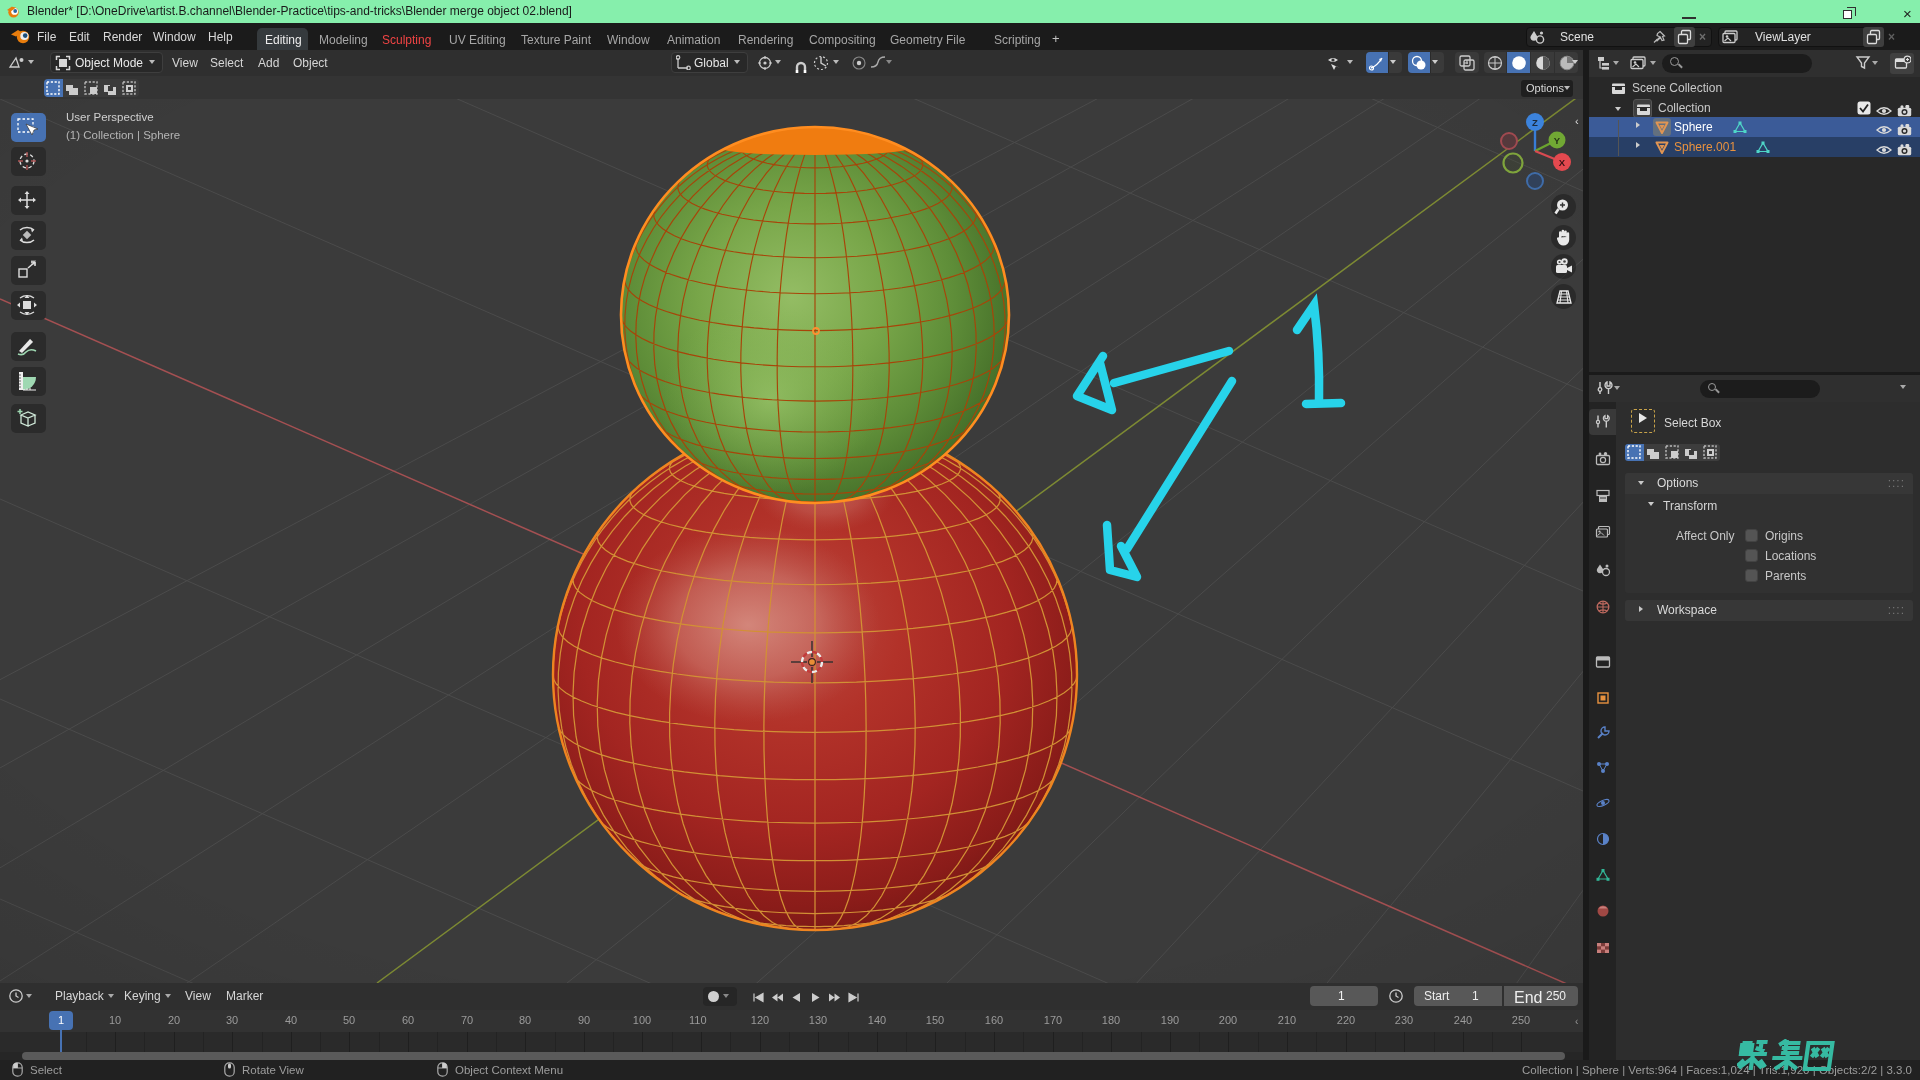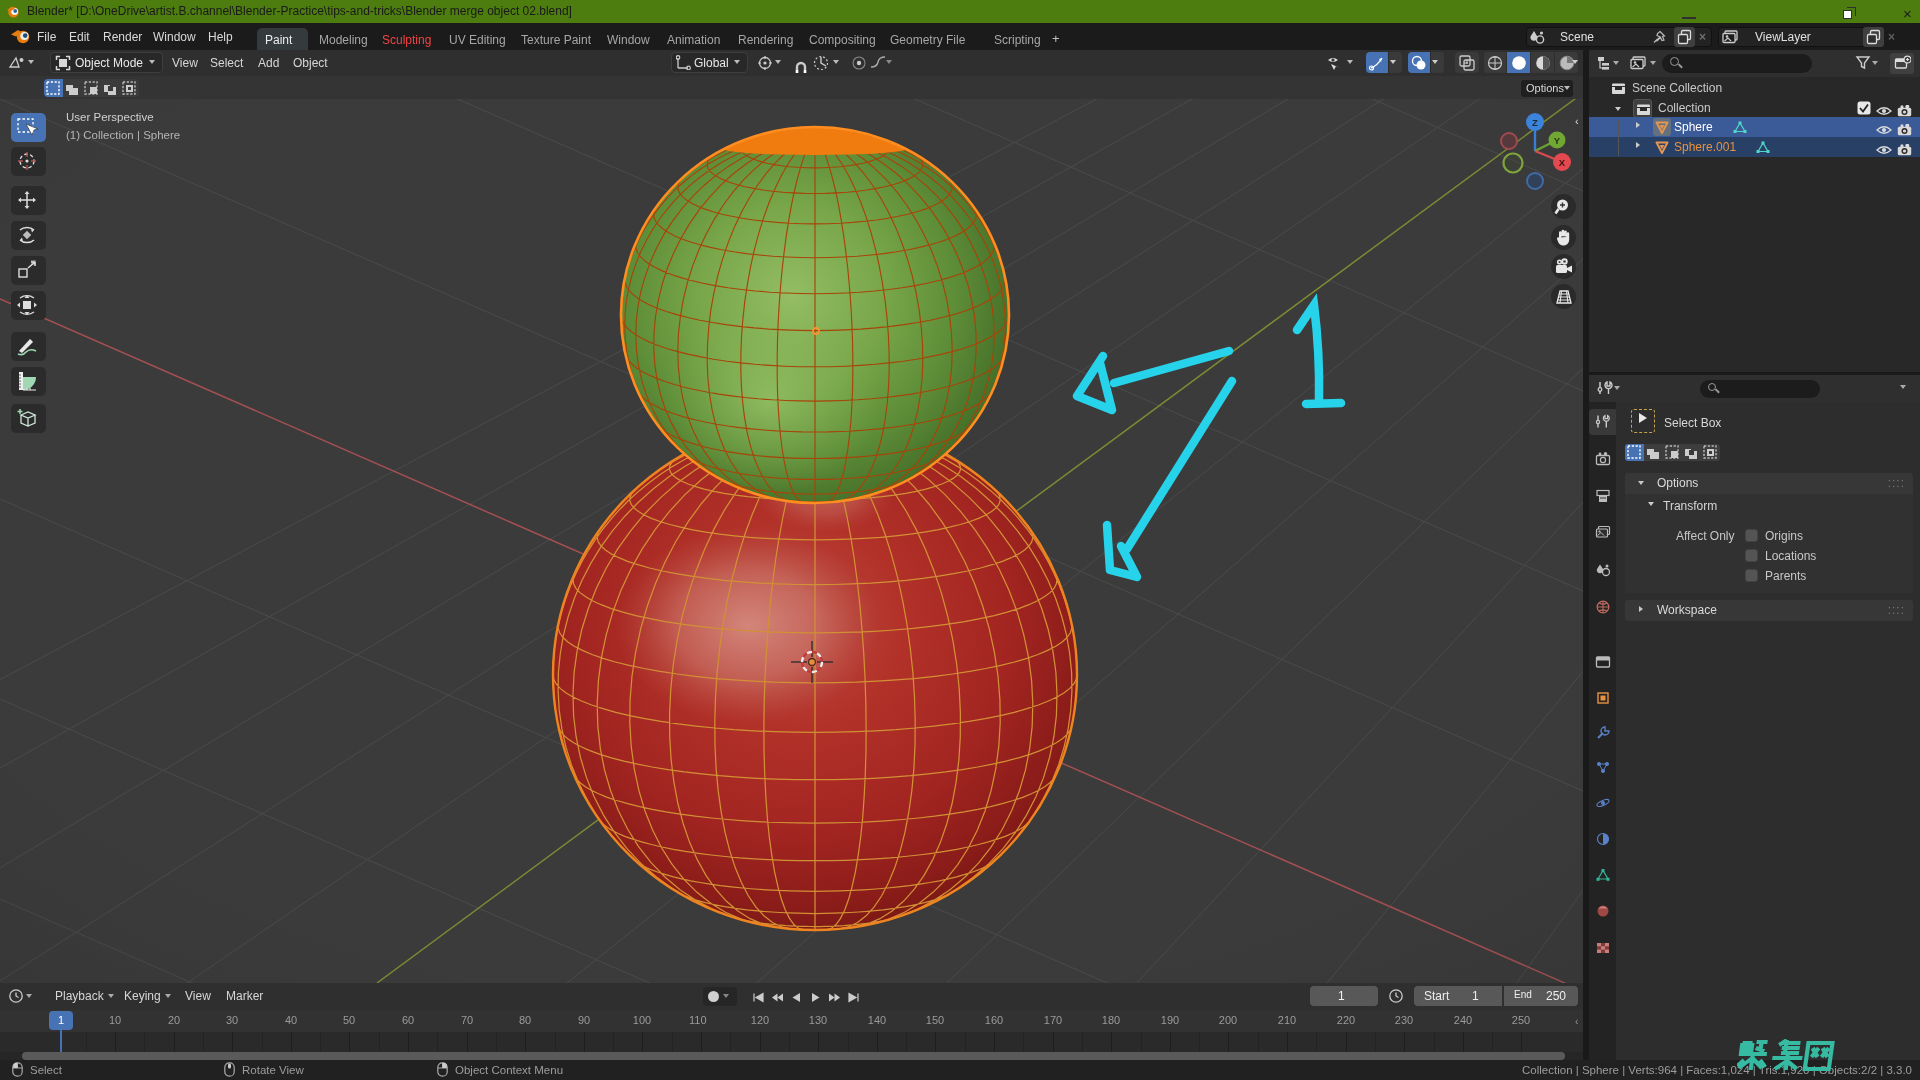--- a/index.html
+++ b/index.html
@@ -1,16 +1,16 @@
 <!DOCTYPE html>
 <html><head><meta charset="utf-8"><style>
 *{margin:0;padding:0;box-sizing:border-box}
 html,body{width:1920px;height:1080px;background:#1a1a1a;font-family:"Liberation Sans",sans-serif;overflow:hidden;position:relative}
 .abs{position:absolute}
-#titlebar{left:0;top:0;width:1920px;height:32px;background:#4d7c0f;color:#111;font-size:12px}
+#titlebar{left:0;top:0;width:1920px;height:32px;background:#86efac;color:#111;font-size:12px}
 #menubar{left:0;top:23px;width:1920px;height:27px;background:#1b1b1b}
 .mtx{color:#d9d9d9;font-size:12px;position:absolute;top:7px}
 #vphead{left:0;top:50px;width:1583px;height:26px;background:#2f2f2f}
 #toolrow{left:0;top:76px;width:1583px;height:23px;background:#343434}
 .htx{color:#d6d6d6;font-size:12px;position:absolute;top:5px}
 .dd{position:absolute;background:#282828;border:1px solid #3e3e3e;border-radius:4px;color:#e2e2e2;font-size:12px}
 #viewport{left:0;top:99px;width:1583px;height:884px;background:#3b3b3b}
 .tbtn{position:absolute;left:11px;width:35px;height:29px;background:#2b2b2b;border-radius:5px}
 .tbtn.act{background:#4772b3}
 #outliner{left:1589px;top:50px;width:331px;height:322px;background:#282828}
@@ -44,21 +44,21 @@
         <circle cx="14.4" cy="9" r="4.1" fill="#eee"></circle>
         <circle cx="15.2" cy="8.6" r="2.3" fill="#1b4e7c"></circle>
         <path d="M1,7.5 L8,3 L12,5.6 L6,9.5 Z" fill="#e87d0d"></path>
       </svg></span>
     <span class="mtx" style="left:37px">File</span>
     <span class="mtx" style="left:69px">Edit</span>
     <span class="mtx" style="left:103px">Render</span>
     <span class="mtx" style="left:153px">Window</span>
     <span class="mtx" style="left:208px">Help</span>
     <span class="abs" style="left:257px;top:5px;width:51px;height:22px;background:#353a3d;border-radius:5px 5px 0 0"></span>
-    <span class="abs" style="left:265px;top:10px;font-size:12px;color:#ececec">Paint</span>
+    <span class="abs" style="left:265px;top:10px;font-size:12px;color:#ececec">Editing</span>
     <span class="abs" style="left:319px;top:10px;font-size:12px;color:#a6a6a6">Modeling</span>
     <span class="abs" style="left:382px;top:10px;font-size:12px;color:#ef4444">Sculpting</span>
     <span class="abs" style="left:449px;top:10px;font-size:12px;color:#a6a6a6">UV Editing</span>
     <span class="abs" style="left:521px;top:10px;font-size:12px;color:#a6a6a6">Texture Paint</span>
     <span class="abs" style="left:607px;top:10px;font-size:12px;color:#a6a6a6">Window</span>
     <span class="abs" style="left:667px;top:10px;font-size:12px;color:#a6a6a6">Animation</span>
     <span class="abs" style="left:738px;top:10px;font-size:12px;color:#a6a6a6">Rendering</span>
     <span class="abs" style="left:809px;top:10px;font-size:12px;color:#a6a6a6">Compositing</span>
     <span class="abs" style="left:890px;top:10px;font-size:12px;color:#a6a6a6">Geometry File</span>
     <span class="abs" style="left:994px;top:10px;font-size:12px;color:#a6a6a6">Scripting</span>
@@ -667,21 +667,21 @@
 <span class="abs" style="left:1310px;top:986px;width:68px;height:20px;background:#585858;border-radius:4px"></span>
 <span class="abs" style="left:1338px;top:989px;color:#f2f2f2;font-size:12px">1</span>
 <span class="abs" style="left:1388px;top:988px"><svg width="18" height="16" viewBox="0 0 18 16">
       <circle cx="8" cy="8" r="6.2" fill="none" stroke="#ccc" stroke-width="1.3"></circle>
       <path d="M8,4.5 V8 L10.5,9.5" stroke="#ccc" stroke-width="1.3" fill="none"></path>
     </svg></span>
 <span class="abs" style="left:1414px;top:986px;width:88px;height:20px;background:#585858;border-radius:4px 0 0 4px"></span>
 <span class="abs" style="left:1424px;top:989px;color:#eee;font-size:12px">Start</span>
 <span class="abs" style="left:1472px;top:989px;color:#eee;font-size:12px">1</span>
 <span class="abs" style="left:1504px;top:986px;width:74px;height:20px;background:#585858;border-radius:0 4px 4px 0"></span>
-<span class="abs" style="left:1514px;top:989px;color:#eee;font-size:10px">End</span>
+<span class="abs" style="left:1514px;top:989px;color:#eee;font-size:16px">End</span>
 <span class="abs" style="left:1546px;top:989px;color:#eee;font-size:12px">250</span>
 <div class="abs" style="left:0;top:1010px;width:1583px;height:22px;background:#323232"></div>
 <span class="abs" style="left:103px;top:1014px;width:24px;text-align:center;color:#9b9b9b;font-size:11px">10</span>
 <span class="abs" style="left:162px;top:1014px;width:24px;text-align:center;color:#9b9b9b;font-size:11px">20</span>
 <span class="abs" style="left:220px;top:1014px;width:24px;text-align:center;color:#9b9b9b;font-size:11px">30</span>
 <span class="abs" style="left:279px;top:1014px;width:24px;text-align:center;color:#9b9b9b;font-size:11px">40</span>
 <span class="abs" style="left:337px;top:1014px;width:24px;text-align:center;color:#9b9b9b;font-size:11px">50</span>
 <span class="abs" style="left:396px;top:1014px;width:24px;text-align:center;color:#9b9b9b;font-size:11px">60</span>
 <span class="abs" style="left:455px;top:1014px;width:24px;text-align:center;color:#9b9b9b;font-size:11px">70</span>
 <span class="abs" style="left:513px;top:1014px;width:24px;text-align:center;color:#9b9b9b;font-size:11px">80</span>

